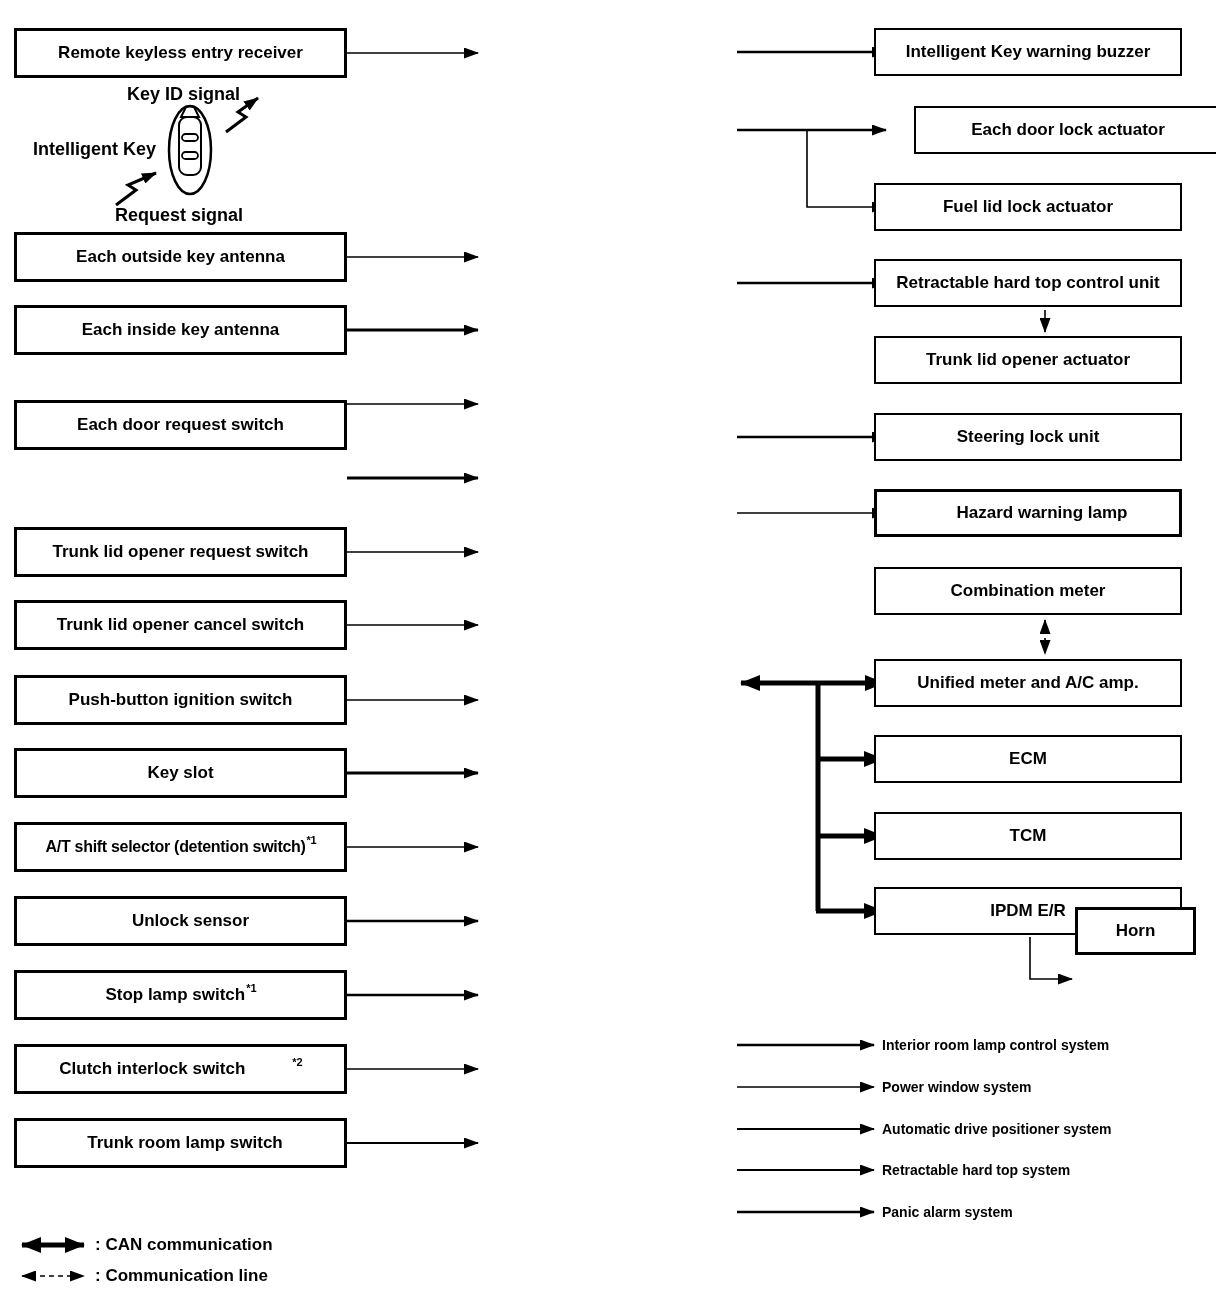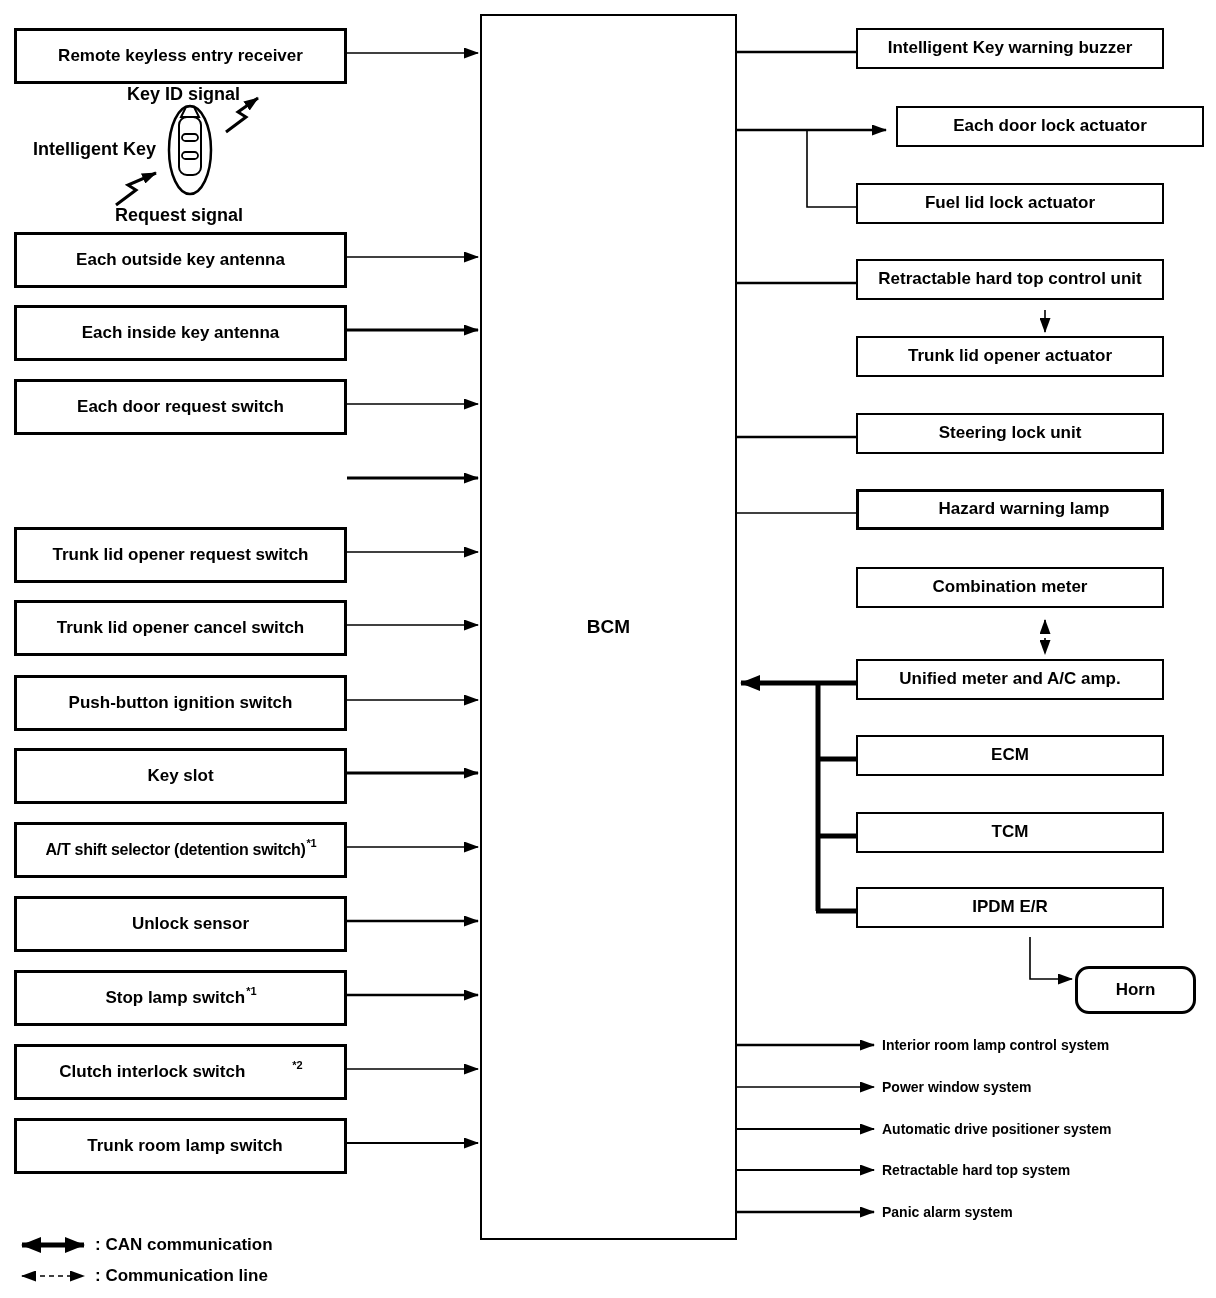--- a/index.html
+++ b/index.html
@@ -24,22 +24,22 @@
     display: flex;
     align-items: center;
     justify-content: center;
     text-align: center;
     font-weight: bold;
     font-size: 17px;
     line-height: 1.1;
     white-space: nowrap;
     box-sizing: border-box;
   }
-  .box.in  { left: 14px;  width: 333px; height: 56px; }
-  .box.out { left: 856px; width: 308px; height: 41px; border-width: 2.5px; }
+  .box.in  { left: 14px;  width: 333px; height: 50px; }
+  .box.out { left: 874px; width: 308px; height: 48px; border-width: 2.5px; }
   .box.bcm {
     left: 480px; top: 14px; width: 257px; height: 1226px;
     border-width: 2.5px; font-size: 19px;
   }
   .box.horn { left: 1075px; width: 121px; height: 48px; border-width: 3px; }
   .box sup {
     font-size: 11px;
     position: relative;
     top: -7px;
     left: 1px;
@@ -137,38 +137,35 @@
       <path d="M226,132 L246,117 L238,112 L258,98" stroke-width="3" marker-end="url(#ah)"></path>
       <path d="M116,205 L136,190 L128,185 L156,173" stroke-width="3" marker-end="url(#ah)"></path>
     </g>
 
     <g stroke="#000">
       <line x1="22" y1="1245" x2="84" y2="1245" stroke-width="5" marker-start="url(#ahb)" marker-end="url(#ahb)"></line>
       <line x1="22" y1="1276" x2="84" y2="1276" stroke-width="1.5" stroke-dasharray="5 4" marker-start="url(#ah)" marker-end="url(#ah)"></line>
     </g>
   </svg>
 
-  <div class="box bcm">
-    <span>BCM</span>
-  </div>
 
   <div class="freetext" style="left:127px; top:84px;">Key ID signal</div>
   <div class="freetext" style="left:33px;  top:139px;">Intelligent Key</div>
   <div class="freetext" style="left:115px; top:205px;">Request signal</div>
 
   <div class="box in" style="top:28px;">
       <span>Remote keyless entry receiver</span>
     </div>
   <div class="box in" style="top:232px;">
       <span>Each outside key antenna</span>
     </div>
   <div class="box in" style="top:305px;">
       <span>Each inside key antenna</span>
     </div>
-  <div class="box in" style="top:379px;">
+  <div class="box in" style="top:400px;">
       <span>Each door request switch</span>
     </div>
   <div class="box in" style="top:527px;">
       <span>Trunk lid opener request switch</span>
     </div>
   <div class="box in" style="top:600px;">
       <span>Trunk lid opener cancel switch</span>
     </div>
   <div class="box in" style="top:675px;">
       <span>Push-button ignition switch</span>
@@ -224,21 +221,21 @@
     </div>
   <div class="box out" style="top:735px;">
       <span>ECM</span>
     </div>
   <div class="box out" style="top:812px;">
       <span>TCM</span>
     </div>
   <div class="box out" style="top:887px;">
       <span>IPDM E/R</span>
     </div>
-  <div class="box horn" style="top:966px;border-radius:14px;">
+  <div class="box horn" style="top:907px;">
       <span>Horn</span>
     </div>
 
   <div class="sys" style="top:1045px;">Interior room lamp control system</div>
   <div class="sys" style="top:1087px;">Power window system</div>
   <div class="sys" style="top:1129px;">Automatic drive positioner system</div>
   <div class="sys" style="top:1170px;">Retractable hard top system</div>
   <div class="sys" style="top:1212px;">Panic alarm system</div>
 
   <div class="legend-label" style="top:1245px;">: CAN communication</div>

